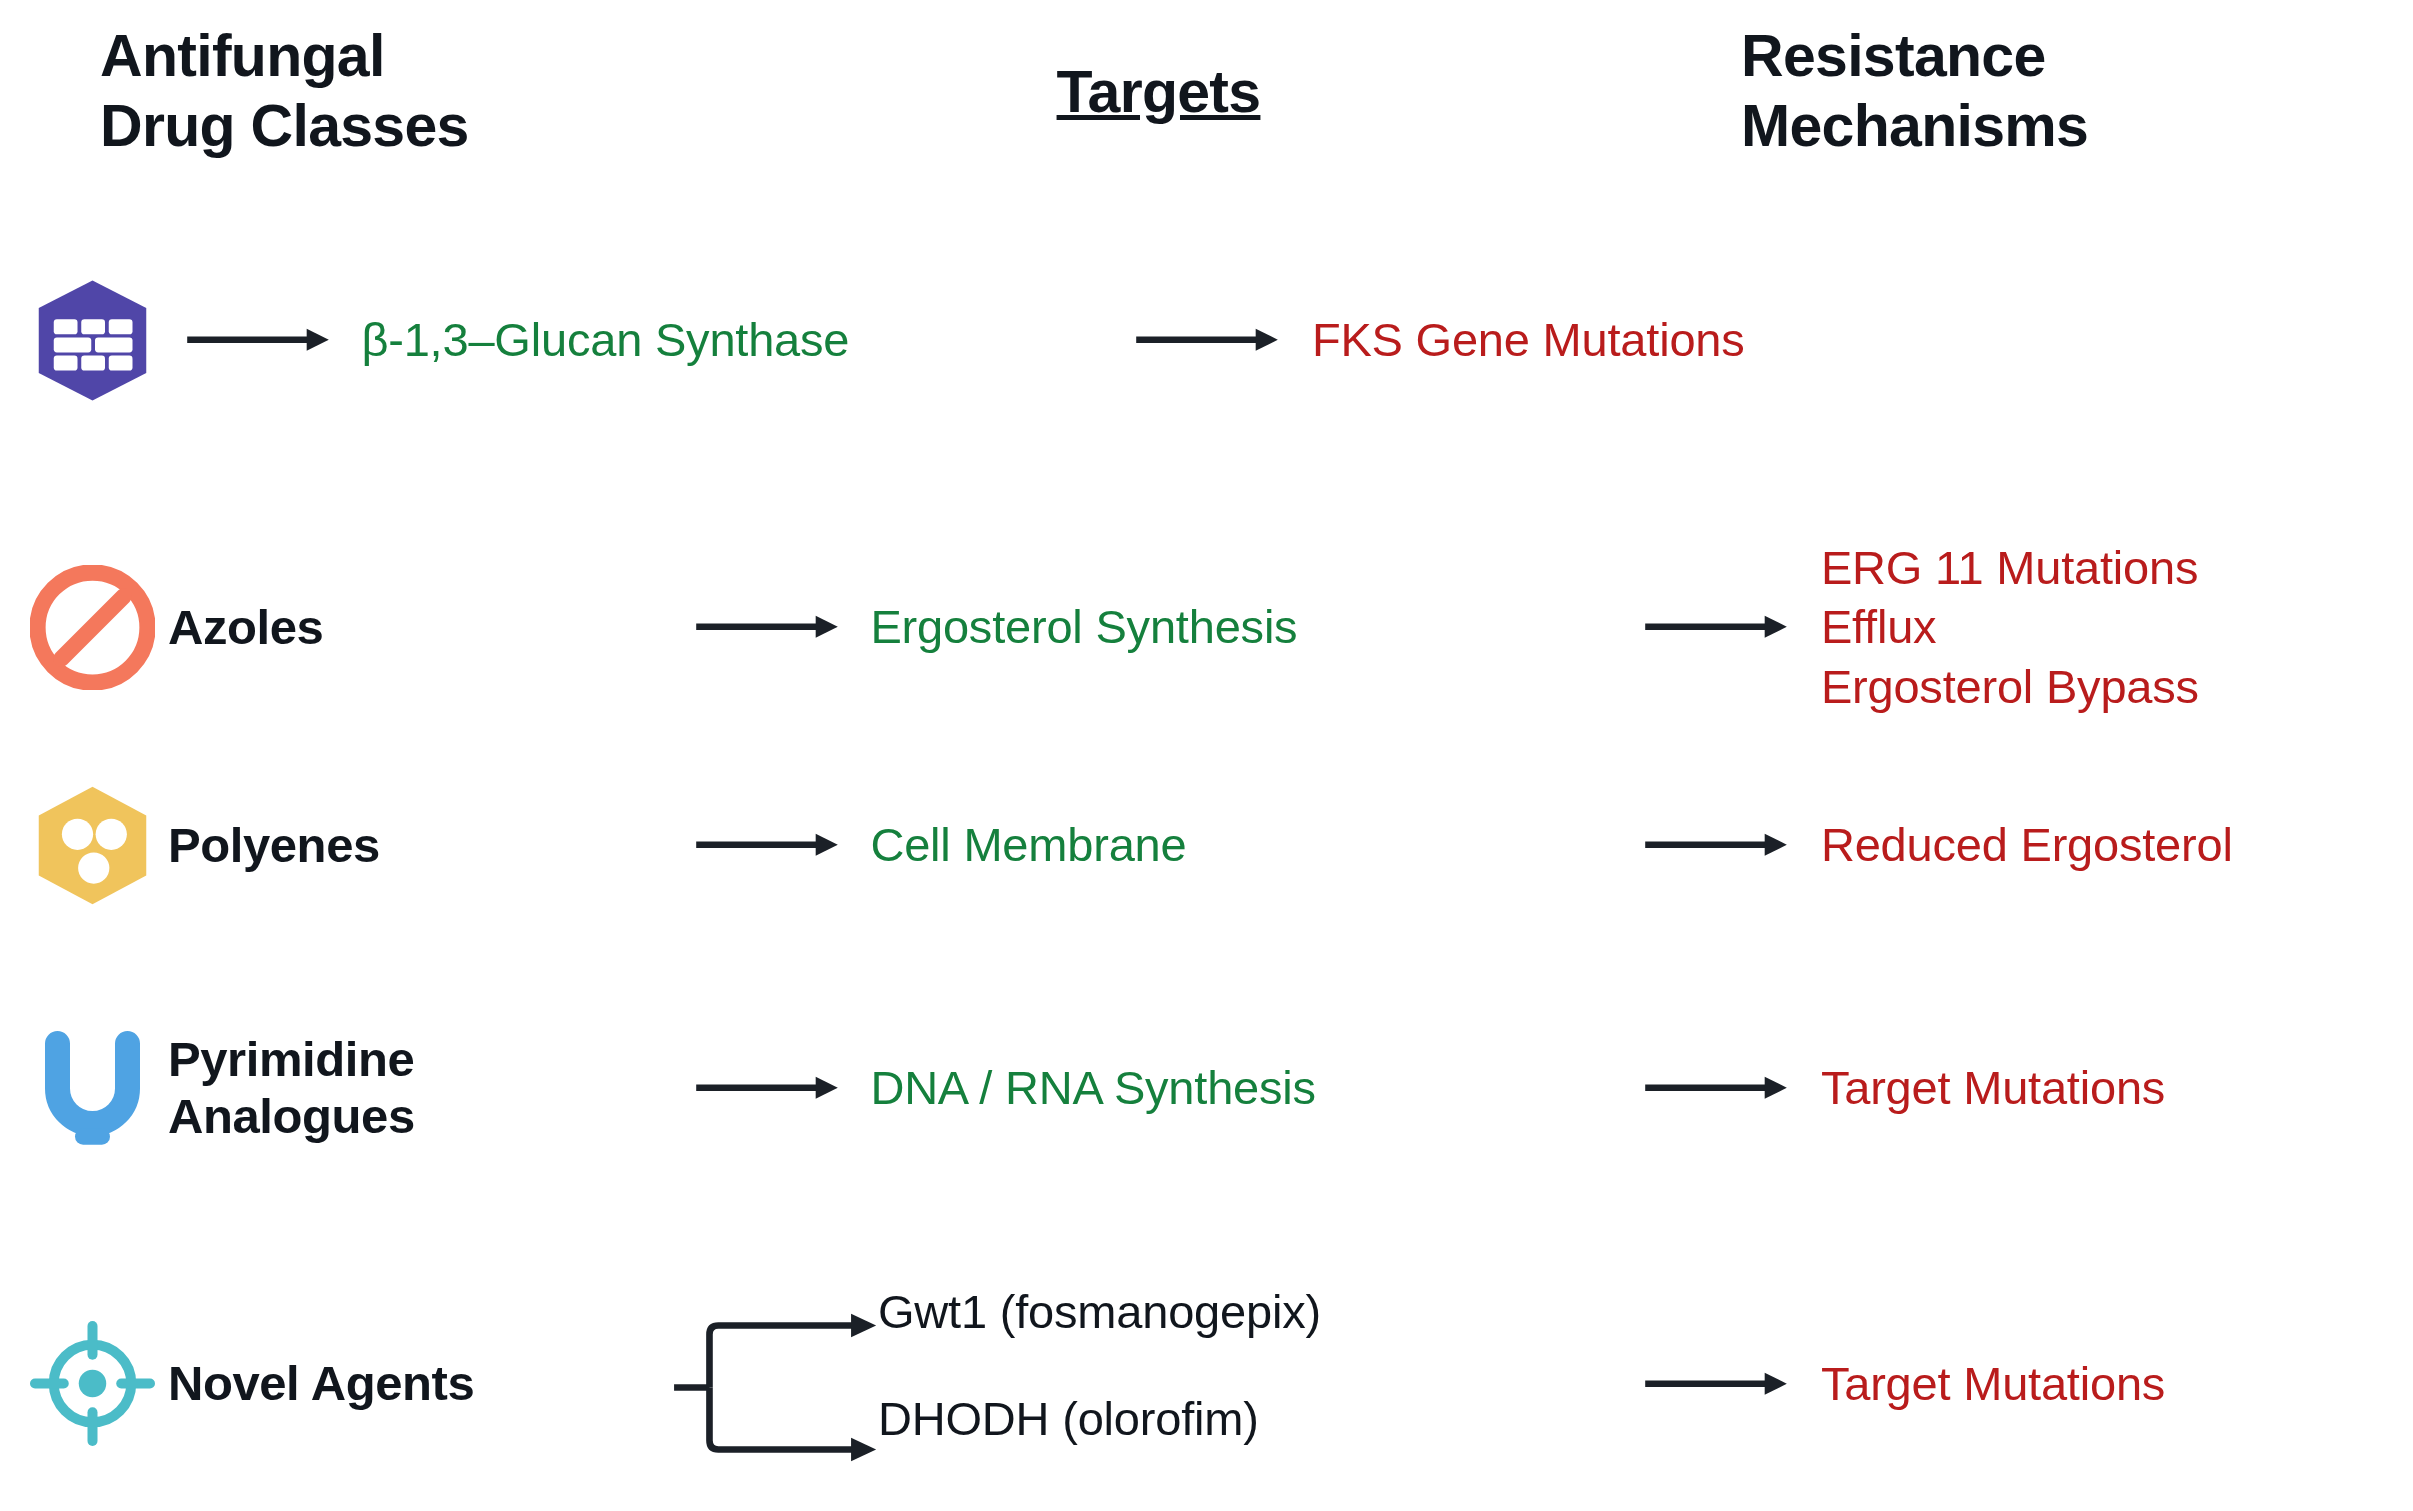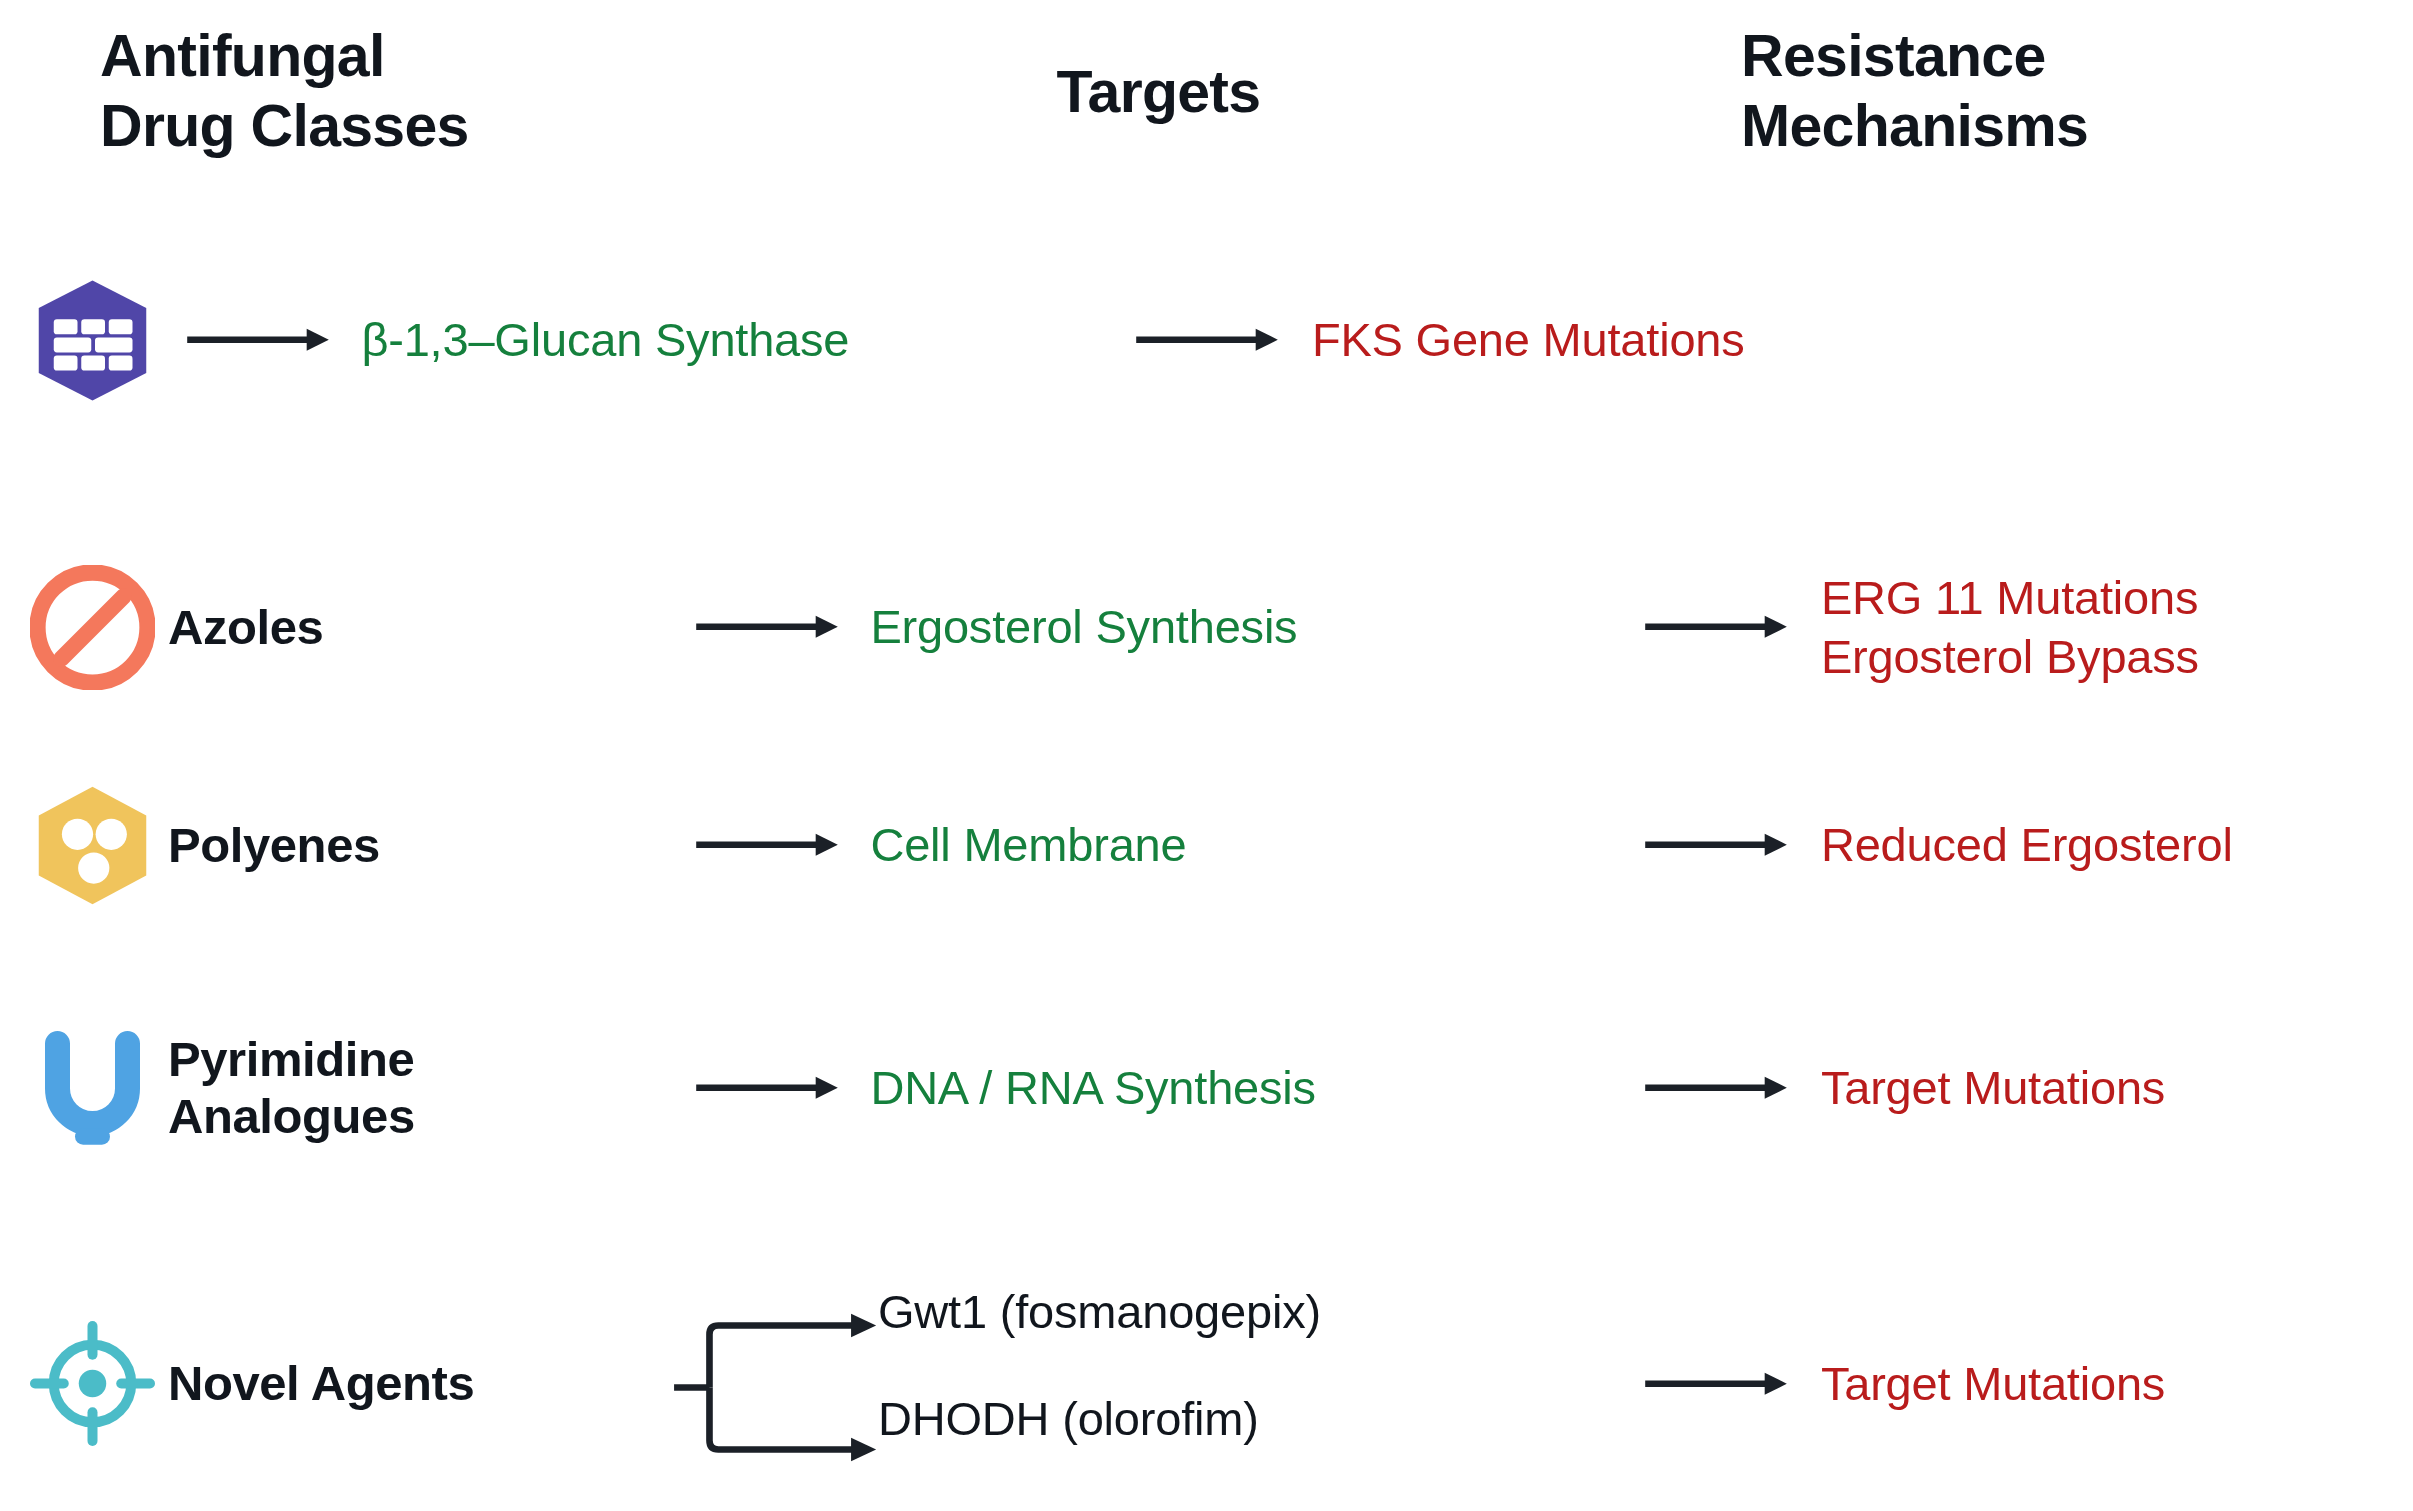--- a/index.html
+++ b/index.html
@@ -26,21 +26,21 @@
   }
   .col-header {
     position: absolute;
     font-weight: bold;
     font-size: 59px;
     line-height: 1.18;
     color: #11161d;
     letter-spacing: -0.7px;
   }
   .col-header.drugs  { left: 100px; top: 22px; width: 561px; text-align: left; }
-  .col-header.targets{ left: 878px; top: 58px; width: 561px; text-align: center; }
+  .col-header.targets{ left: 878px; top: 58px; width: 561px; text-align: center; text-decoration: underline; }
   .col-header.resist { left: 1741px; top: 22px; width: 561px; text-align: left; }
   .hdr-line { display: block; white-space: nowrap; }
 
   
   .row {
     position: absolute;
     left: 0;
     width: 2413px;
     display: flex;
     align-items: center;
@@ -211,20 +211,21 @@
     <span>Ergosterol Synthesis</span>
   </div>
   <div class="cell-arrow-2">
     <svg class="arrow-svg" width="148" height="29.5" viewBox="0 0 200 40">
       <line x1="4" y1="20" x2="168" y2="20" stroke="#1b2027" stroke-width="9"></line>
       <path d="M166 5 L196 20 L166 35 Z" fill="#1b2027"></path>
     </svg>
   </div>
   <div class="cell-resist">
     <span class="resist-line">ERG 11 Mutations</span>
+    <span class="resist-line">Efflux</span>
     <span class="resist-line">Ergosterol Bypass</span>
   </div>
 </div>
 
 <div class="row row-3">
   <div class="cell-icon">
     <svg class="icon-box" viewBox="0 0 100 100">
       <path d="M50 3 L93 26 L93 74 L50 97 L7 74 L7 26 Z" fill="#F0C45C"></path>
       <g fill="#ffffff">
         <circle cx="38" cy="41" r="12.5"></circle>

